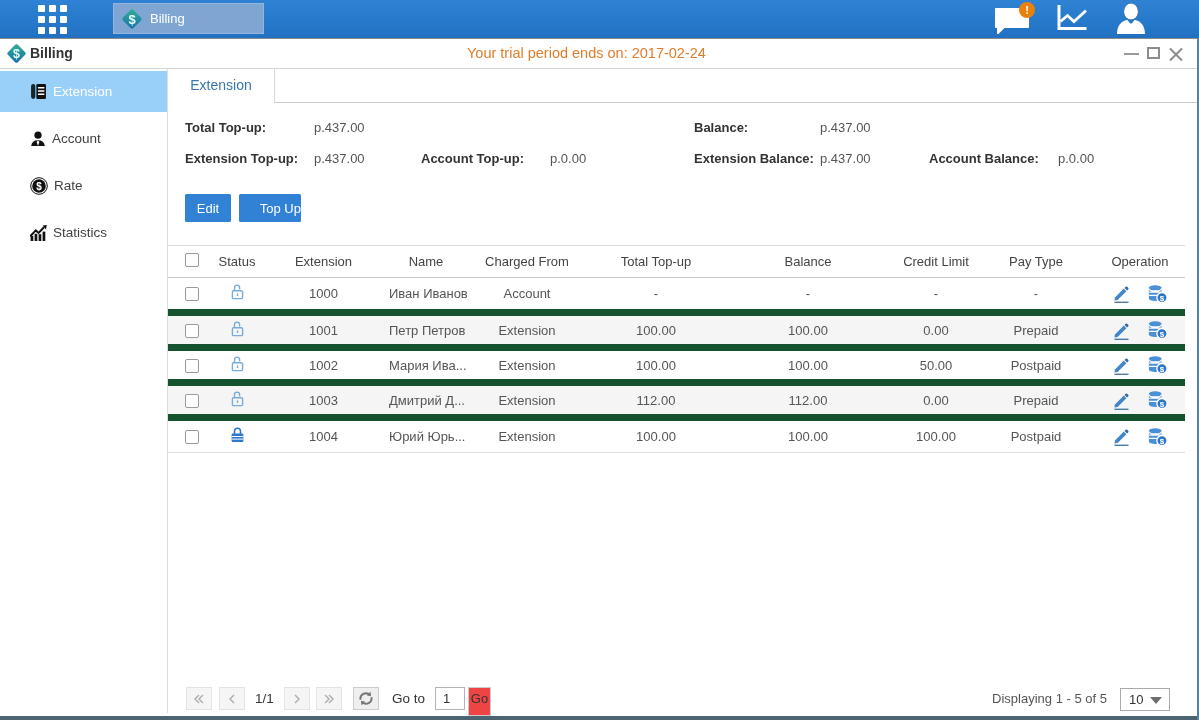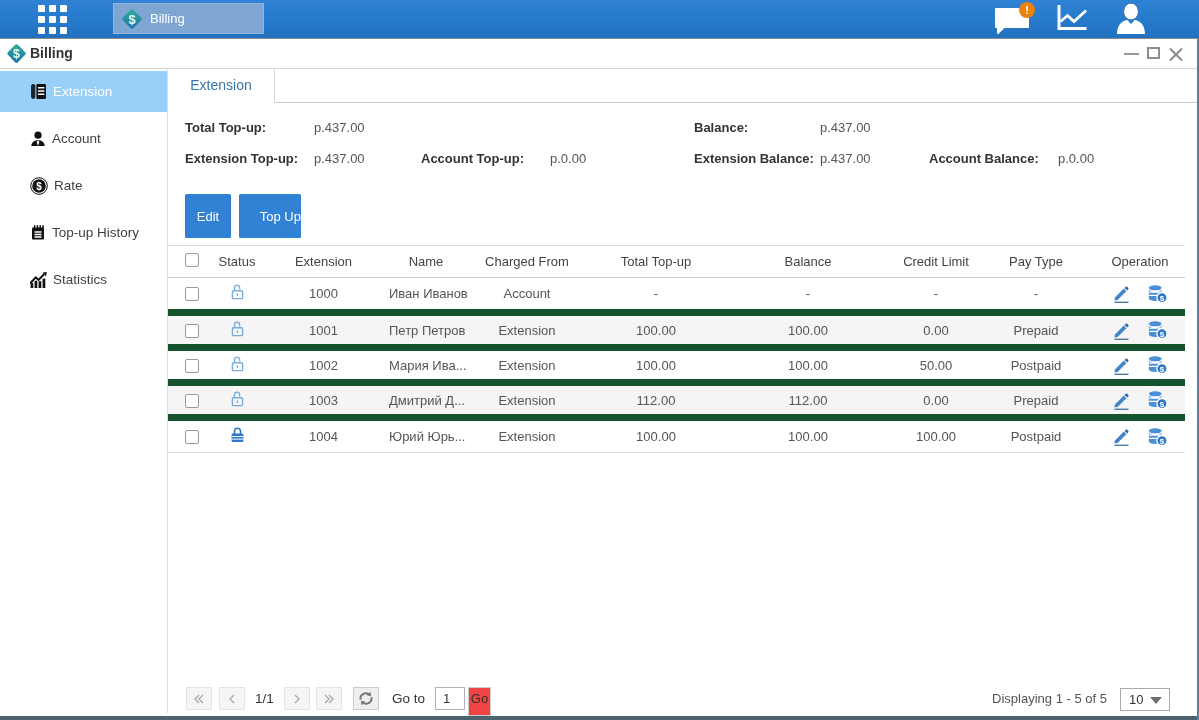--- a/index.html
+++ b/index.html
@@ -41,21 +41,21 @@
 .menu li span { margin-left:6px; }
 .menu li.sel { background:#98d0fa; color:#fff; }
 
 
 .content { position:absolute; left:168px; top:69px; width:1031px; height:644px; background:#fff; }
 .tabline { position:absolute; left:107px; top:33px; width:924px; height:1px; background:#ccc; }
 .tab { position:absolute; left:0; top:0; width:107px; height:34px; background:#fff;
   border-right:1px solid #d9d9d9; color:#3a77ad; font-size:14px; text-align:center; line-height:32px; }
 .lbl { position:absolute; font-size:13px; color:#333; font-weight:bold; }
 .val { position:absolute; font-size:13px; color:#555; }
-.btn { position:absolute; top:125px; height:44px; background:#3181d5; color:#fff; font-size:13px;
+.btn { position:absolute; top:125px; height:28px; background:#3181d5; color:#fff; font-size:13px;
   border:none; border-radius:1.5px; font-family:"Liberation Sans",sans-serif; }
 
 
 table { position:absolute; left:0; top:176px; width:1017px; border-collapse:collapse; table-layout:fixed; }
 th { height:32px; font-size:13px; color:#444; font-weight:normal; border-top:1px solid #ddd; border-bottom:1px solid #ccc; }
 td { height:35px; font-size:13px; color:#555; text-align:center; border-bottom:7px solid #14532d; white-space:nowrap; }
 tr.z td { background:#f5f5f5; }
 tr:last-child td { border-bottom:1px solid #ddd; }
 .cb { width:14px; height:14px; border:1px solid #9a9a9a; border-radius:2px; background:#fff; display:inline-block; vertical-align:middle; }
 th .cb { position:relative; top:-2px; }
@@ -127,20 +127,21 @@
   </div>
 
   <div class="grayline"></div>
   <div class="titlebar">
     <svg class="ticon" width="21" height="21" viewBox="0 0 22 22">
       <rect x="3.6" y="3.6" width="14.8" height="14.8" rx="2" transform="rotate(45 11 11)" fill="url(#dg1)"></rect>
       <text x="11" y="15.6" font-size="13" font-weight="bold" fill="#e8fef8" text-anchor="middle">$</text>
     </svg>
     <b>Billing</b>
   </div>
+  <span class="trial">Your trial period ends on: 2017-02-24</span>
   <div class="wmin"></div>
   <div class="wmax"></div>
   <div class="wclose">
       <i class="a"></i>
       <i class="b"></i>
     </div>
 
   <div class="sidebar">
     <ul class="menu">
       <li class="sel">
@@ -161,28 +162,20 @@
         </li>
       <li>
           <svg width="18" height="18" viewBox="0 0 18 18">
             <circle cx="9" cy="9" r="6.8" fill="#111"></circle>
             <circle cx="9" cy="9" r="8.3" fill="none" stroke="#111" stroke-width="1"></circle>
             <text x="9" y="12.6" font-size="10" font-weight="bold" fill="#fff" text-anchor="middle">$</text>
           </svg>
           <span>Rate</span>
         </li>
       <li>
-          <svg width="16" height="17" viewBox="0 0 16 17">
-            <rect x="2" y="3.6" width="12" height="12" rx="1" fill="#111"></rect>
-            <path d="M4.6,1.2 v3 M7.4,1.2 v3 M10.2,1.2 v3 M13,1.2 v3" stroke="#111" stroke-width="1.5"></path>
-            <path d="M4.5,8 h7 M4.5,10.5 h7 M4.5,13 h7" stroke="#fff" stroke-width="1.3"></path>
-          </svg>
-          <span>Top-up History</span>
-        </li>
-      <li>
           <svg width="17" height="16" viewBox="0 0 17 16">
             <rect x="0.6" y="10.8" width="2.7" height="5.2" fill="#111"></rect>
             <rect x="4.6" y="8.8" width="2.7" height="7.2" fill="#111"></rect>
             <rect x="8.6" y="9.2" width="2.7" height="6.8" fill="#111"></rect>
             <rect x="12.6" y="6.6" width="2.7" height="9.4" fill="#111"></rect>
             <path d="M0.2,11.2 L5.8,5.4 L8.6,7.9 L14,2.2" fill="none" stroke="#111" stroke-width="2"></path>
             <path d="M12.6,0.6 L16.8,0 L16,4.4 Z" fill="#111"></path>
           </svg>
           <span>Statistics</span>
         </li>

